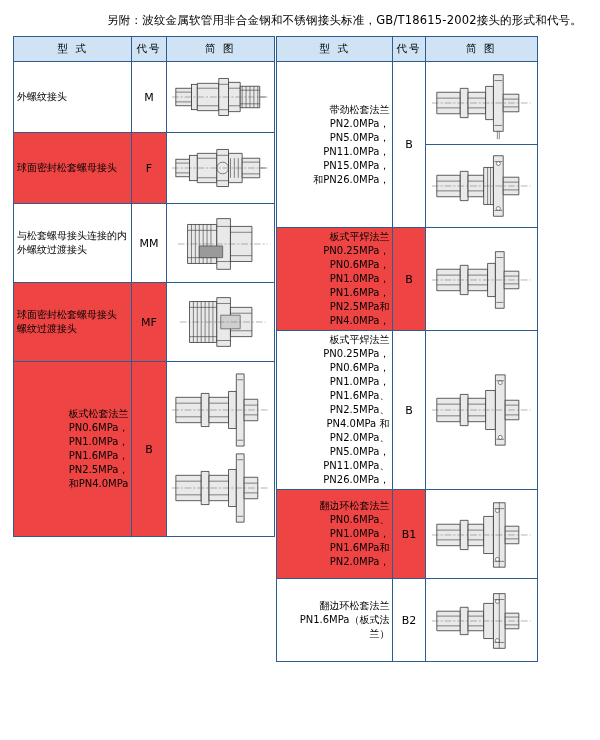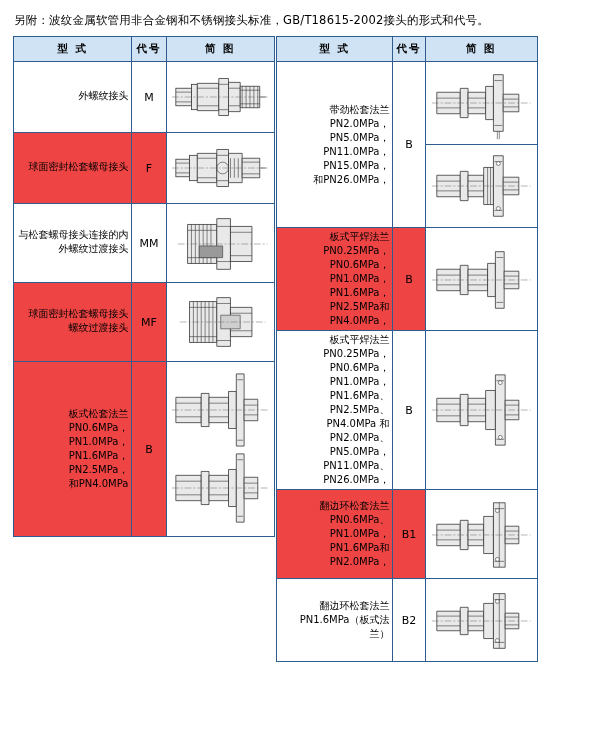--- a/index.html
+++ b/index.html
@@ -20,40 +20,41 @@
     height: 740px;
     box-sizing: border-box;
     padding: 0;
   }
   .title {
     font-size: 11.5px;
     line-height: 16px;
     padding: 12px 18px 8px 14px;
     color: #000;
     letter-spacing: 0.2px;
+    text-align: right;
   }
   .tables-wrap {
     display: flex;
     gap: 0;
     padding: 0 13px;
     align-items: flex-start;
   }
   table.spec {
     border-collapse: collapse;
     table-layout: fixed;
     font-size: 10px;
   }
   table.spec td, table.spec th {
     border: 1px solid #2f5c8f;
     vertical-align: middle;
     padding: 2px 3px;
   }
   thead th {
     background: #cfe3f5;
-    font-weight: bold;
+    font-weight: normal;
     font-size: 10.5px;
     height: 20px;
     color: #000;
     letter-spacing: 2px;
     margin-left: 24px;
   }
   .left-table { width: 262px; }
   .right-table { width: 262px; margin-left: 1px; }
 
   .col-type  { width: 118px; }
@@ -63,21 +64,21 @@
   .r-col-type { width: 116px; }
   .r-col-code { width: 32px; }
   .r-col-pic  { width: 112px; }
 
   td.type {
     font-size: 10px;
     line-height: 14px;
     padding: 4px 6px;
     text-align: right;
   }
-  td.type.center { text-align: right; font-family: Liberation Mono, monospace; }
+  td.type.center { text-align: left; }
   td.code {
     text-align: center;
     font-size: 11px;
   }
   td.pic {
     padding: 0;
     text-align: center;
   }
   .hl { background: #ef4444; }
   .wt { background: #ffffff; }

